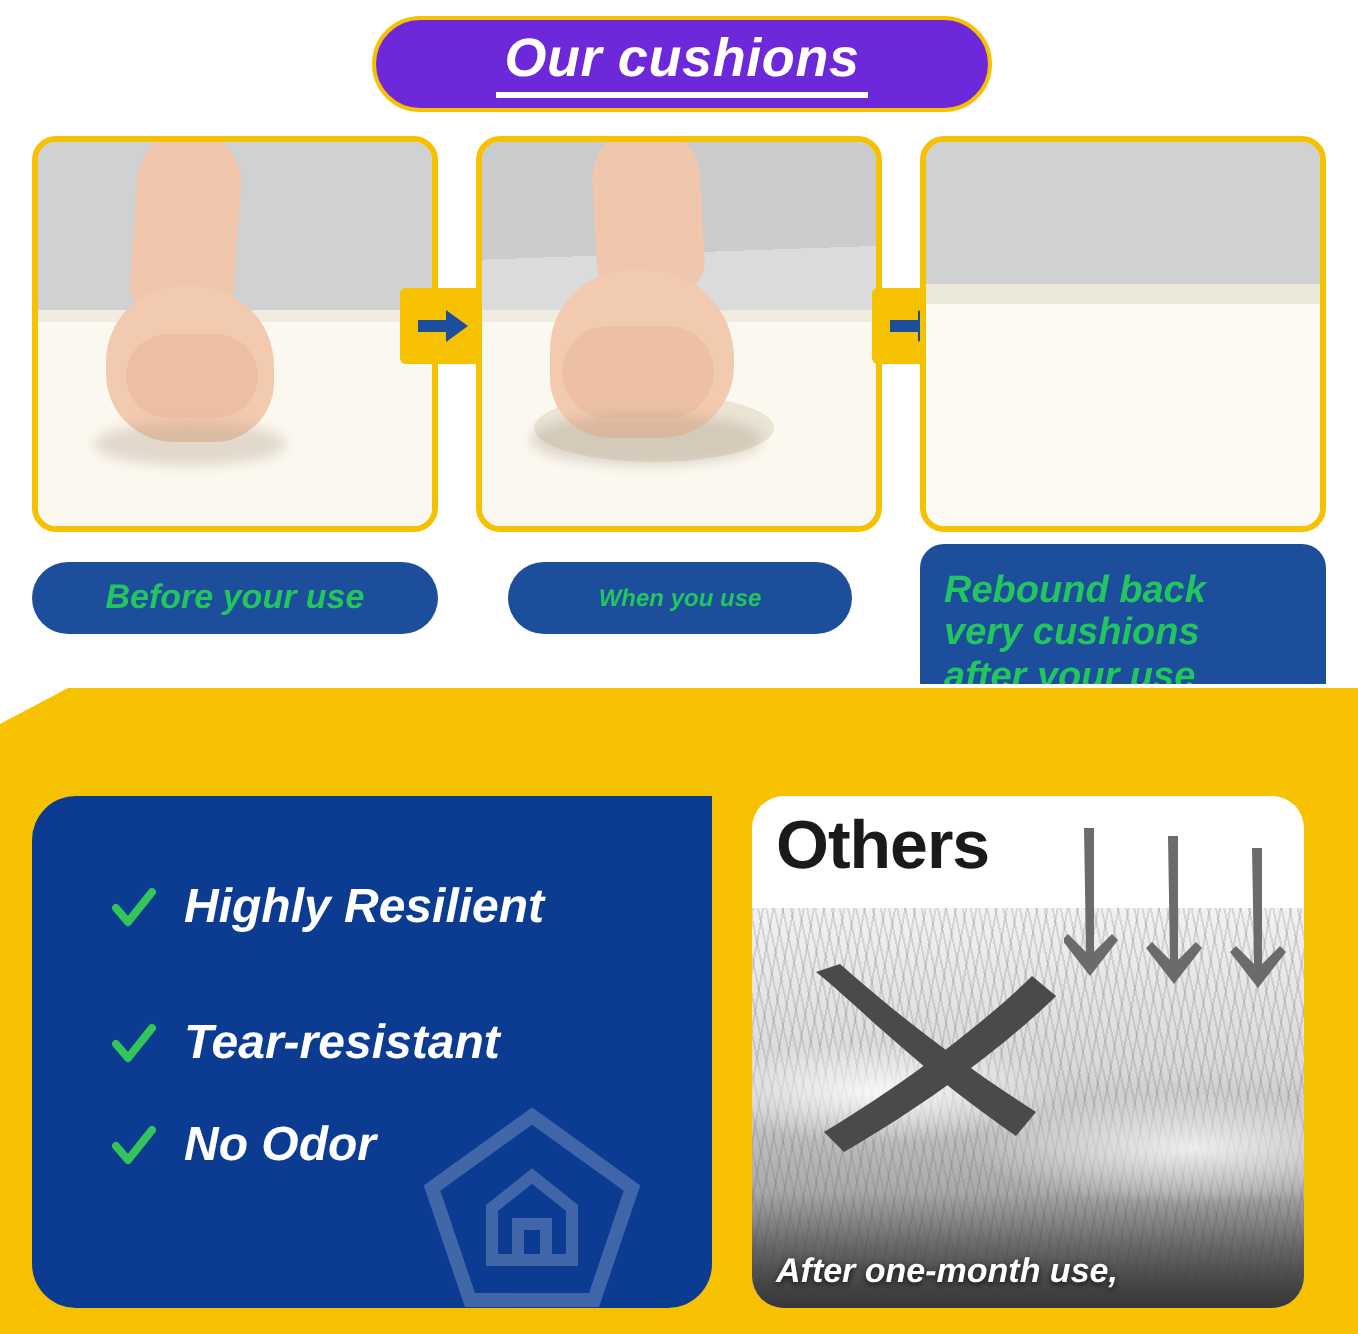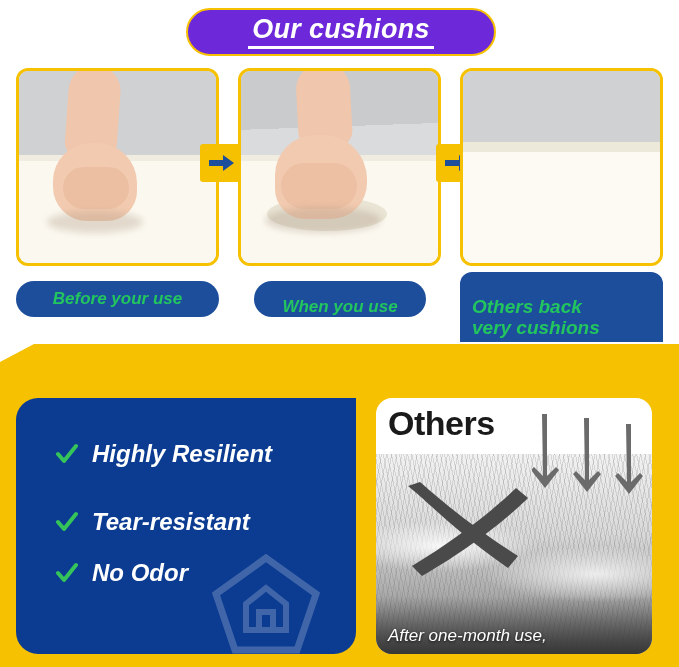--- a/index.html
+++ b/index.html
@@ -81,21 +81,21 @@
   .arrow svg{display:block;}
 
   
   .cap{
     position:absolute;background:#1c4e9c;border-radius:22px;
     color:#22c55e;font-weight:bold;font-style:italic;
     display:flex;align-items:center;
     box-sizing:border-box;
   }
   .cap1{left:16px;top:281px;width:203px;height:36px;justify-content:center;font-size:17px;}
-  .cap2{left:254px;top:281px;width:172px;height:36px;justify-content:center;font-size:17px;align-items:flex-end;}
+  .cap2{left:254px;top:281px;width:172px;height:36px;justify-content:center;font-size:12px;}
   .cap3{left:460px;top:272px;width:203px;height:90px;border-radius:12px;padding:6px 12px;
         flex-direction:column;align-items:flex-start;justify-content:center;font-size:19px;line-height:1.12;}
 
   
   .yellow-band{
     position:absolute;left:0;top:342px;width:679px;height:325px;background:#f6c100;
   }
   .white-notch2{
     position:absolute;left:0;top:342px;width:679px;height:44px;background:#ffffff;
   }
@@ -140,21 +140,21 @@
       linear-gradient(180deg,#f2f2f2 0%, #d9d9d9 40%, #9e9e9e 78%, #6e6e6e 100%);
   }
   .fiber-dark{
     position:absolute;left:0;bottom:0;width:288px;height:58px;
     background:linear-gradient(180deg,rgba(60,60,60,0),rgba(45,45,45,.85));
   }
   .down-arrows{position:absolute;left:156px;top:16px;width:120px;height:88px;}
   .bigx{position:absolute;left:20px;top:82px;width:140px;height:96px;}
   .others-text{
     position:absolute;left:12px;bottom:8px;width:268px;
-    color:#ffffff;font-size:17px;font-weight:normal;font-style:italic;line-height:1.16;
+    color:#ffffff;font-size:17px;font-weight:bold;font-style:italic;line-height:1.16;
     text-shadow:0 1px 3px rgba(0,0,0,.8);
   }
 </style>
 </head>
 <body>
 
 <div class="page">
 
   <div class="title-wrap">
     <div class="title-box">
@@ -206,22 +206,23 @@
     </div>
   </div>
 
   <div class="cap cap1">
     <span>Before your use</span>
   </div>
   <div class="cap cap2">
     <span>When you use</span>
   </div>
   <div class="cap cap3">
-    <span>Others back</span>
+    <span>Rebound back</span>
     <span>very  cushions</span>
+    <span>after your use</span>
   </div>
 
   <div class="yellow-band"></div>
   <div class="white-notch2"></div>
   <div class="yellow-top-shape"></div>
 
   <div class="blue-panel">
     <div class="watermark">
       <svg viewBox="0 0 108 100" width="108" height="100" aria-hidden="true">
         <path d="M54 4 L104 40 L85 96 H23 L4 40 Z" fill="none" stroke="#ffffff" stroke-width="7"></path>

